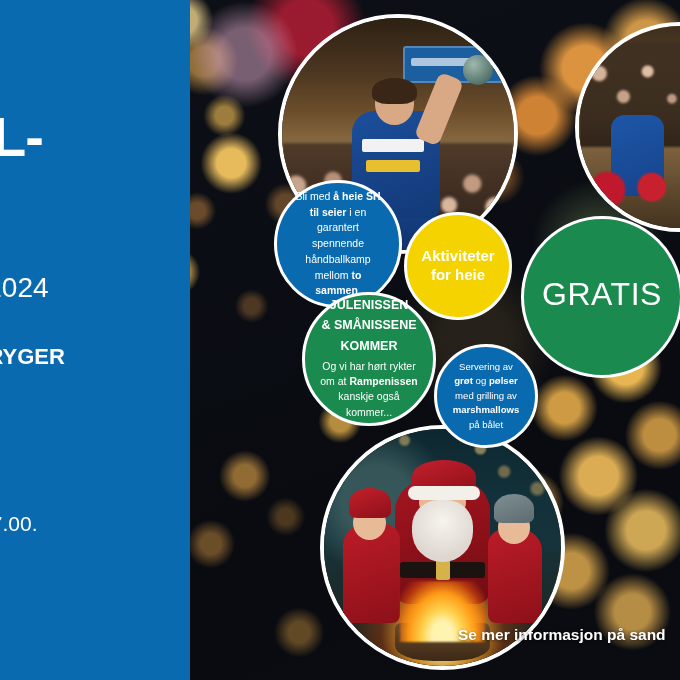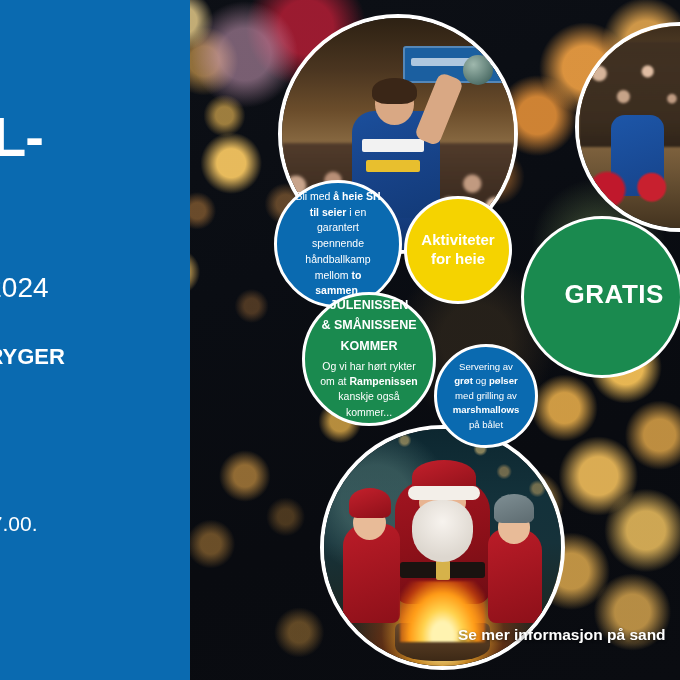--- a/index.html
+++ b/index.html
@@ -291,34 +291,33 @@
     padding:6px;
   }
   .bubble b { font-weight:bold;margin-top:41px; }
 
   #bubble-match {
     left:274px; top:180px; width:128px; height:128px;
     background:#0a6ab0;
     font-size:10.5px; line-height:1.5;
   }
   #bubble-activities {
-    left:404px; top:196px; width:108px; height:108px;
+    left:404px; top:212px; width:108px; height:108px;
     background:#f5d300; color:#fff;
     font-size:15px; font-weight:bold; line-height:1.25;
     border-color:#fff;
   }
   #bubble-gratis {
     left:521px; top:216px; width:162px; height:162px;
     background:#1a8a4f;
     font-size:12px; line-height:1.45;
   }
   #bubble-gratis .big {
-    display:block; font-size:26px; font-weight:bold; line-height:1.05; margin-bottom:5px;
+    display:block; font-size:32px; font-weight:normal; line-height:1.05; margin-bottom:5px;
     letter-spacing:.5px;
-    text-align:right;
   }
   #bubble-julenissen {
     left:302px; top:292px; width:134px; height:134px;
     background:#1a8a4f;
     font-size:10.5px; line-height:1.45;
   }
   #bubble-julenissen .hd {
     display:block; font-size:12.5px; font-weight:bold; line-height:1.22; margin-bottom:5px;
   }
   #bubble-servering {

